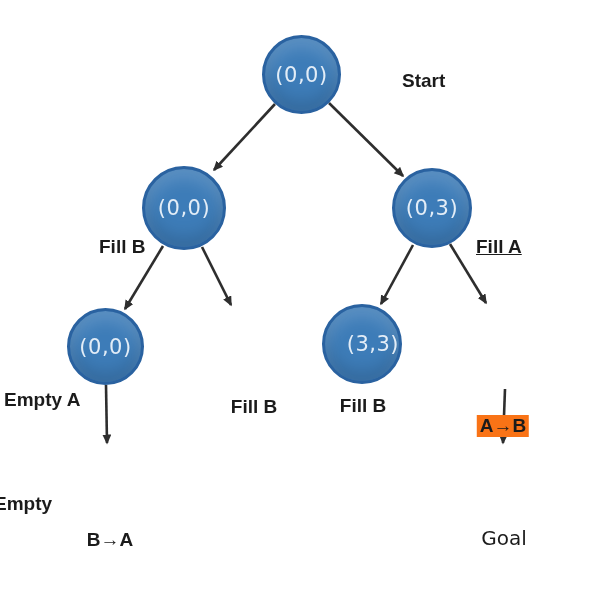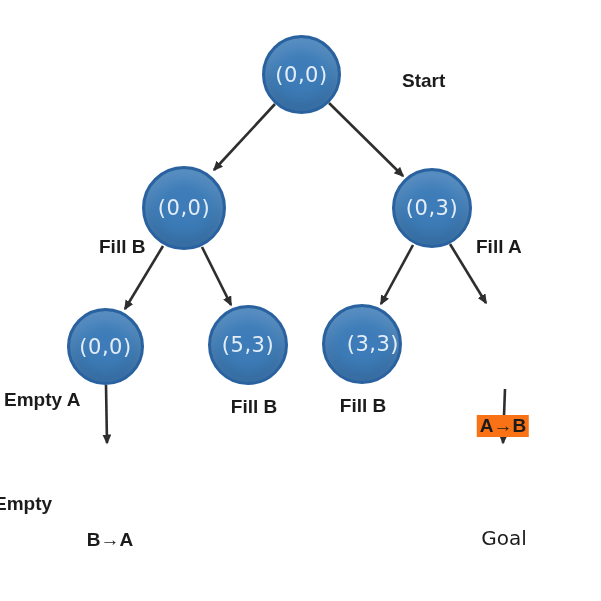--- a/index.html
+++ b/index.html
@@ -75,30 +75,27 @@
   </div>
   <div class="node blue" style="left:142px; top:166px; width:84px; height:84px;">
     <span class="node-text">(0,0)</span>
   </div>
   <div class="node blue" style="left:392px; top:168px; width:80px; height:80px;">
     <span class="node-text">(0,3)</span>
   </div>
   <div class="node blue" style="left:67px;  top:308px; width:77px; height:77px;">
     <span class="node-text">(0,0)</span>
   </div>
-  <div class="node blue" style="left:208px; top:305px; width:80px; height:80px;">
-    <span class="node-text">(5,3)</span>
-  </div>
   <div class="node blue" style="left:322px; top:304px; width:80px; height:80px;justify-content:flex-end;">
     <span class="node-text">(3,3)</span>
   </div>
 
   <div class="lbl" style="left:370px; top:70px;margin-left:32px;">Start</div>
   <div class="lbl" style="left:99px;  top:236px;">Fill B</div>
-  <div class="lbl" style="left:476px; top:236px;">Fill A</div>
+  <div class="lbl" style="left:476px; top:236px;text-decoration:underline;">Fill A</div>
   <div class="lbl" style="left:4px;   top:389px;text-align:right;">Empty A</div>
   <div class="lbl center" style="left:254px; top:396px;">Fill B</div>
   <div class="lbl center" style="left:363px; top:395px;">Fill B</div>
   <div class="lbl center bg-white" style="left:503px; top:394px;">A→B</div>
   <div class="lbl" style="left:-6px;  top:493px;">Empty</div>
   <div class="lbl center" style="left:110px; top:529px;">B→A</div>
   <div class="lbl center goal" style="left:504px; top:526px;">Goal</div>
 
 </div>
 

